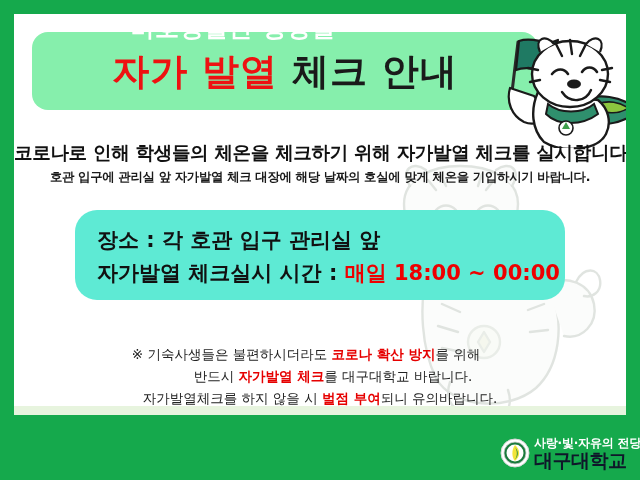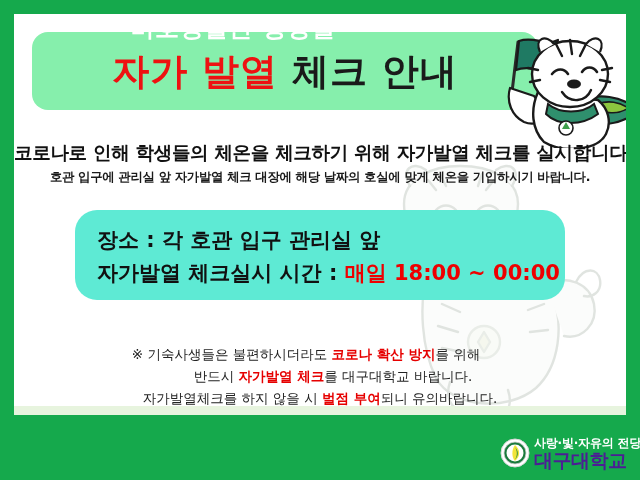--- a/index.html
+++ b/index.html
@@ -189,21 +189,21 @@
   .univ-tagline {
     font-size: 12px;
     color: #ffffff;
     font-weight: 700;
     letter-spacing: -0.2px;
     margin-bottom: 2px;
     white-space: nowrap;
   }
   .univ-name {
     font-size: 19px;
-    color: #4c1d95;
+    color: #0f172a;
     font-weight: 700;
     letter-spacing: -0.5px;
     white-space: nowrap;
   }
 </style>
 </head>
 <body>
 
 <div id="poster">
 

